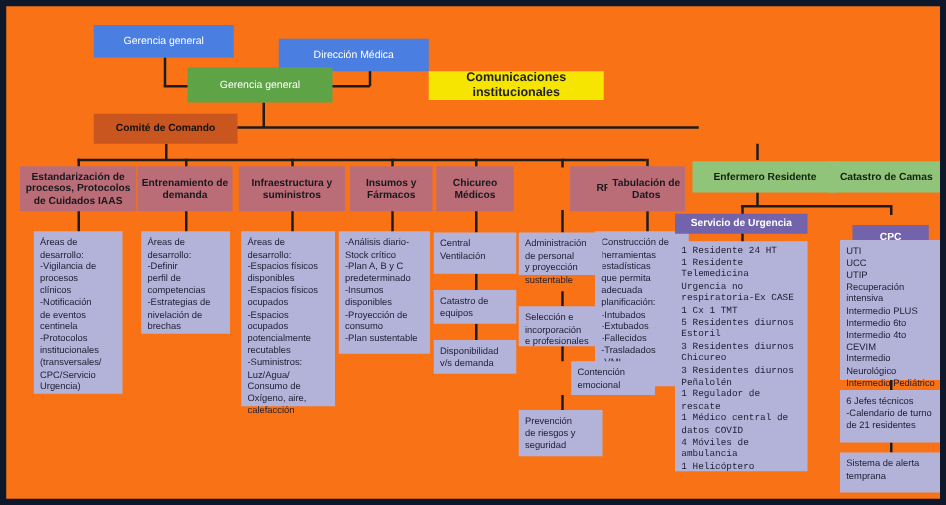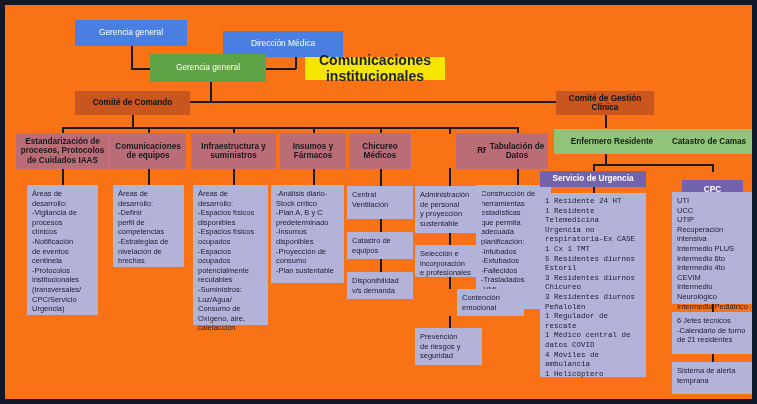--- a/index.html
+++ b/index.html
@@ -25,21 +25,21 @@
     align-items: center;
     justify-content: center;
     text-align: center;
     line-height: 1.12;
     z-index: 3;
   }
   .box span { display: block; width: 100%; padding: 0 2px; }
 
   .blue   { background: #4a7ee0; color: #ffffff; font-size: 8.4px; }
   .green  { background: #5ea346; color: #ffffff; font-size: 8.4px; }
-  .yellow { background: #f6e500; color: #222222; font-size: 14px; font-weight: bold; }
+  .yellow { background: #f6e500; color: #222222; font-size: 10px; font-weight: bold; margin-left: 38px; }
   .orange { background: #c9551f; color: #111111; font-size: 8.2px; font-weight: bold; }
   .maroon { background: #bb6d77; color: #18181f; font-size: 8.2px; font-weight: bold; }
   .lgreen { background: #8fc47a; color: #14210e; font-size: 8.2px; font-weight: bold; }
   .purple { background: #7263ac; color: #ffffff; font-size: 8.2px; font-weight: bold; }
 
   .detail {
     position: absolute;
     background: #b3b3d9;
     color: #1d1d33;
     font-size: 7.5px;
@@ -126,29 +126,26 @@
   </div>
 
   <div class="box yellow" style="left:300px; top:52px; width:140px; height:23px;">
     <span>Comunicaciones institucionales</span>
   </div>
 
   <div class="box orange" style="left:70px; top:86px; width:115px; height:24px;">
     <span>Comité de Comando</span>
   </div>
 
-  <div class="box orange" style="left:551px; top:86px; width:98px; height:24px;">
-    <span>Comité de Gestión Clínica</span>
-  </div>
 
   <div class="box maroon" style="left:11px; top:128px; width:93px; height:36px;">
     <span>Estandarización de procesos, Protocolos de Cuidados IAAS</span>
   </div>
   <div class="box maroon" style="left:105px; top:128px; width:76px; height:36px;">
-    <span>Comunicaciones de equipos</span>
+    <span>Entrenamiento de demanda</span>
   </div>
   <div class="box maroon" style="left:186px; top:128px; width:85px; height:36px;">
     <span>Infraestructura y suministros</span>
   </div>
   <div class="box maroon" style="left:275px; top:128px; width:66px; height:36px;">
     <span>Insumos y Fármacos</span>
   </div>
   <div class="box maroon" style="left:344px; top:128px; width:62px; height:36px;">
     <span>Chicureo Médicos</span>
   </div>
@@ -222,21 +219,21 @@
 -VMNI
 -CNAF</div>
 
   <div class="detail" style="left:342px; top:181px; width:66px; height:33px;">Central
 Ventilación</div>
   <div class="detail" style="left:342px; top:227px; width:66px; height:27px;">Catastro de
 equipos</div>
   <div class="detail" style="left:342px; top:267px; width:66px; height:27px;">Disponibilidad
 v/s demanda</div>
 
-  <div class="detail" style="left:410px; top:181px; width:67px; height:47px;">Administración
+  <div class="detail" style="left:410px; top:181px; width:67px; height:34px;">Administración
 de personal
 y proyección
 sustentable</div>
   <div class="detail" style="left:410px; top:240px; width:67px; height:32px;">Selección e
 incorporación
 e profesionales</div>
   <div class="detail" style="left:410px; top:284px; width:67px; height:27px;margin-left:42px;">Contención
 emocional</div>
   <div class="detail" style="left:410px; top:323px; width:67px; height:37px;">Prevención
 de riesgos y

